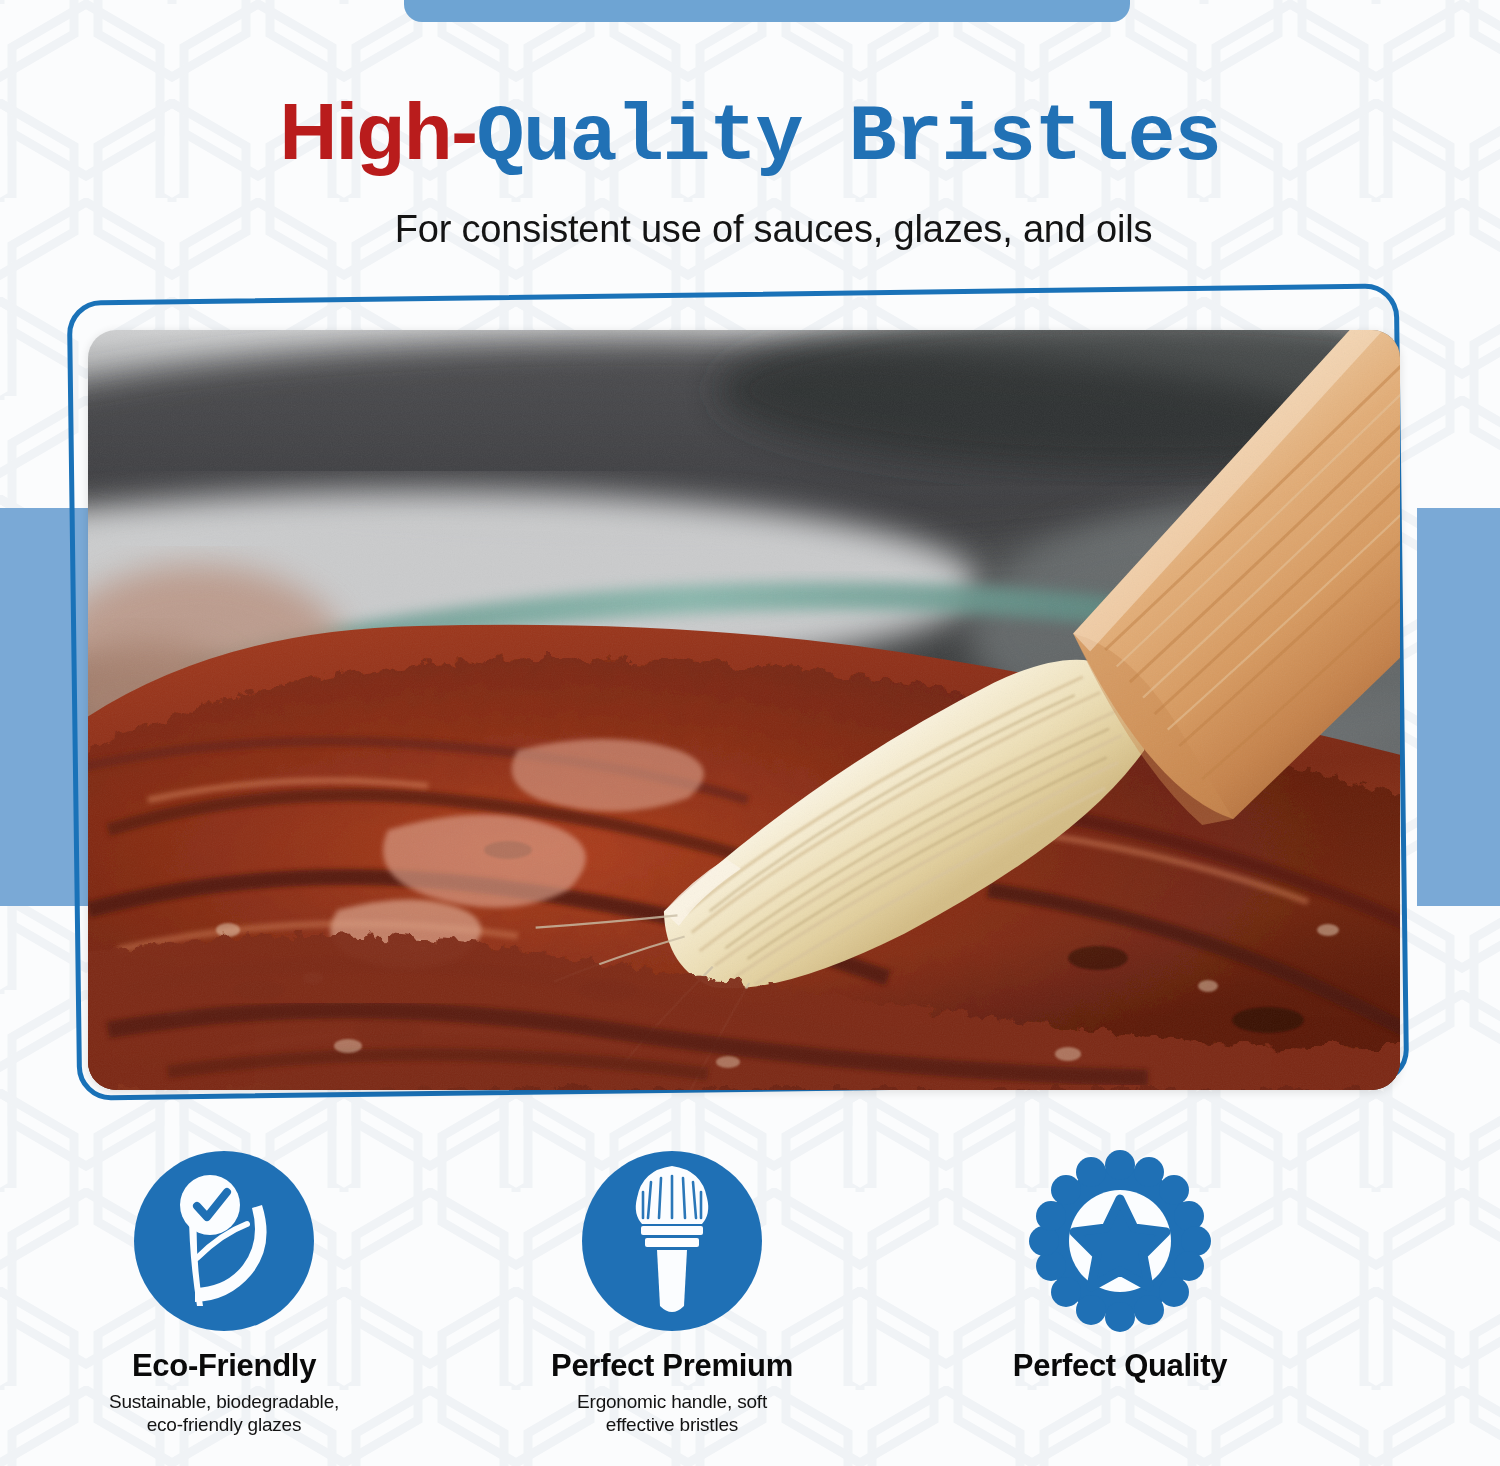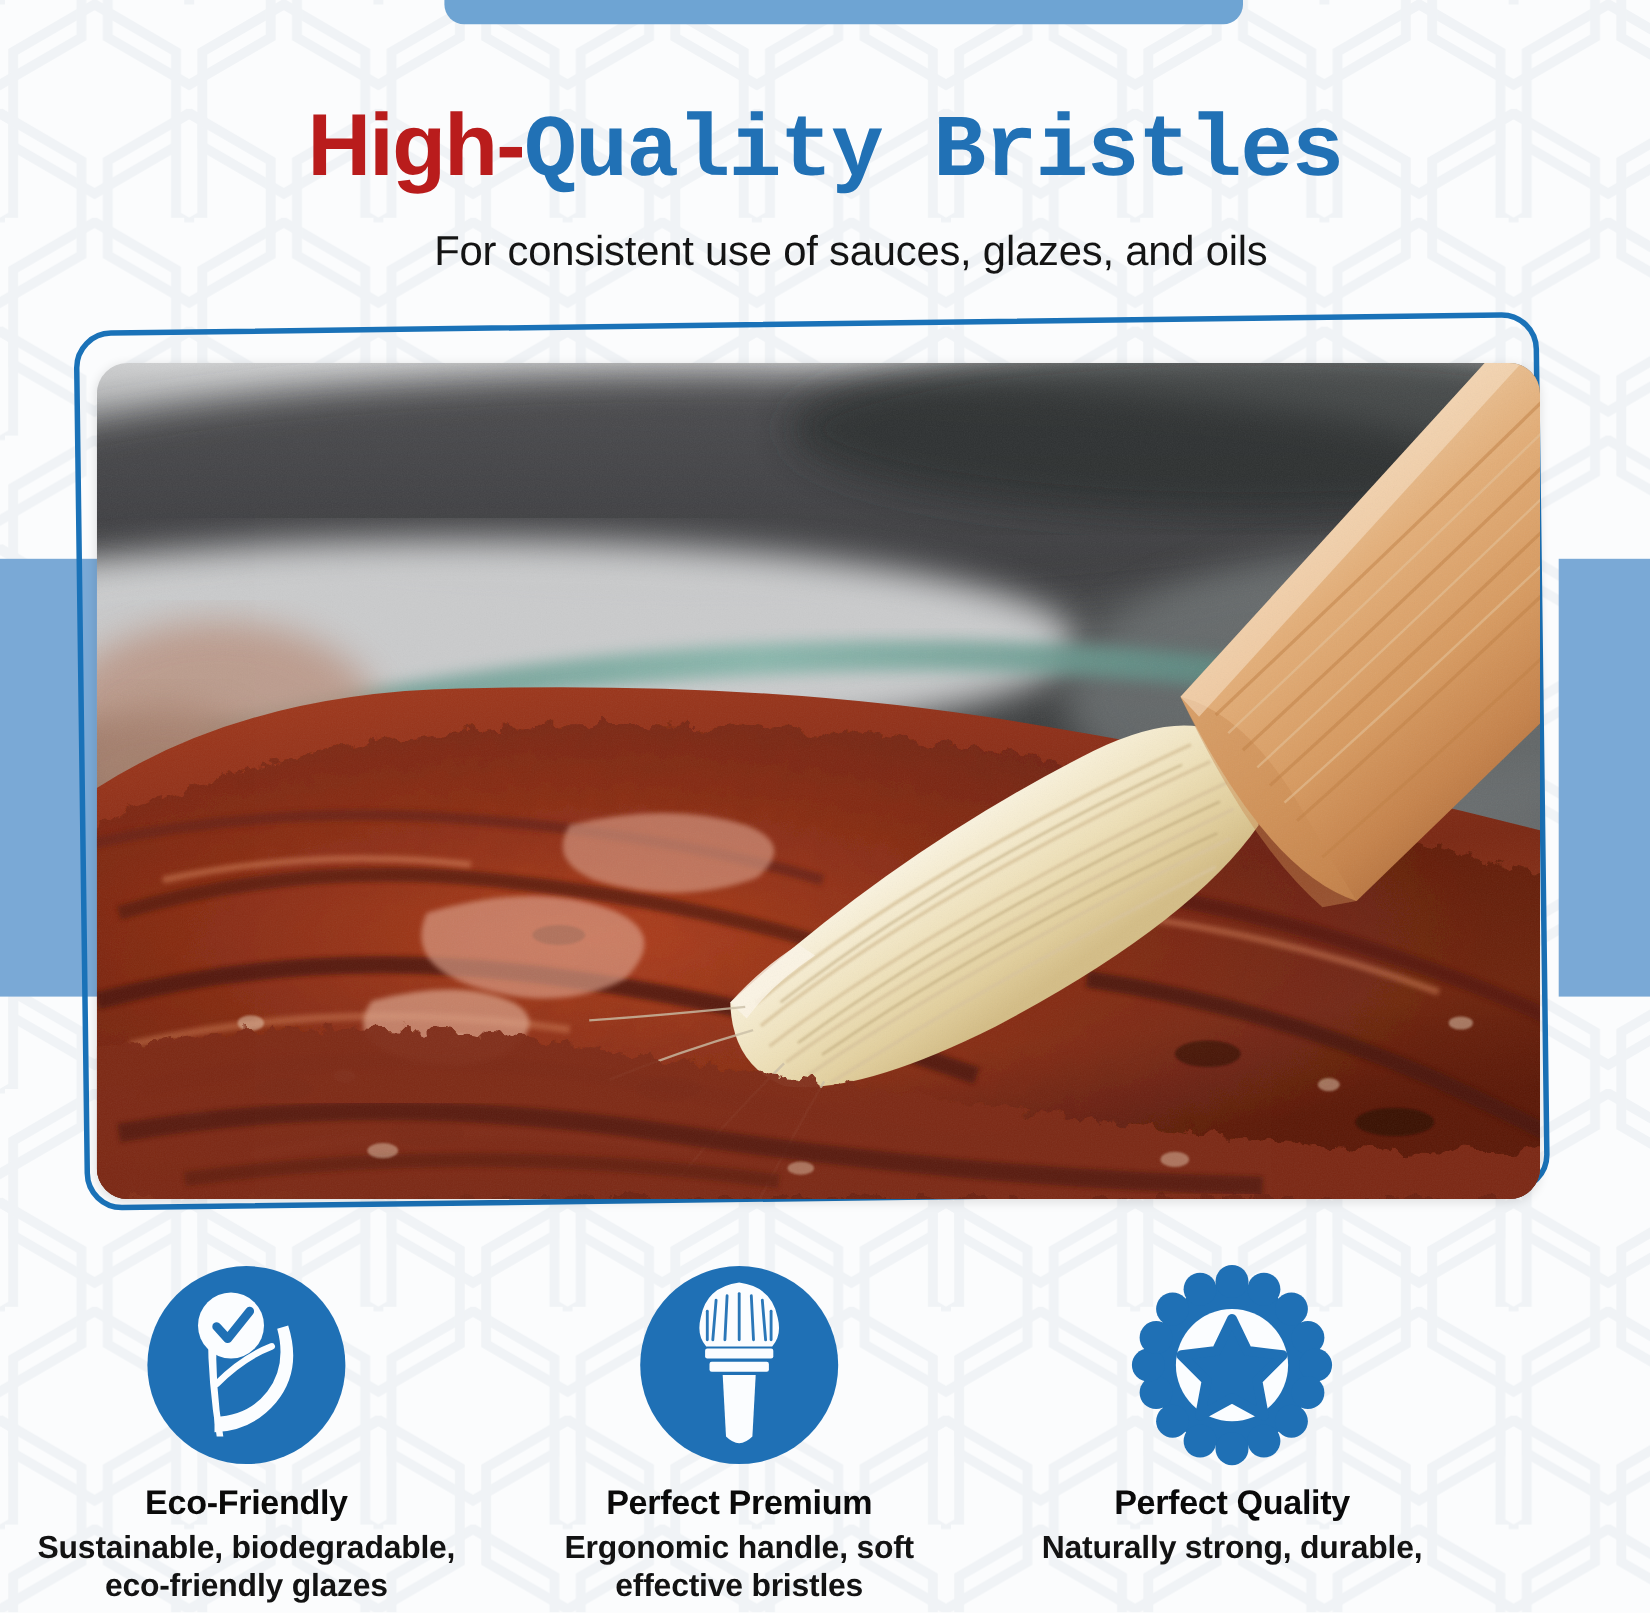--- a/index.html
+++ b/index.html
@@ -139,22 +139,22 @@
   .feature-title {
     font-size: 31px;
     font-weight: 700;
     color: #0a0a0a;
     letter-spacing: -0.3px;
     margin-bottom: 6px;
     text-align: center;
     white-space: nowrap;
   }
   .feature-desc {
-    font-size: 29px;
-    font-weight: 700;
+    font-size: 19px;
+    font-weight: 400;
     color: #131313;
     line-height: 1.22;
     text-align: center;
     letter-spacing: -0.2px;
     max-width: 430px;
   }
 </style>
 </head>
 <body>
 
@@ -467,17 +467,17 @@
           <circle cx="64" cy="24" r="15"></circle>
         </g>
       </g>
 
       <circle cx="93" cy="93" r="51" fill="#fbfdff"></circle>
 
       <path d="M93 51 L107 80 L139 84 L116 107 L122 139 L93 123 L64 139 L70 107 L47 84 L79 80 Z" fill="#1f70b5" stroke="#1f70b5" stroke-width="9" stroke-linejoin="round"></path>
     </svg>
     <div class="feature-title">Perfect Quality</div>
     <div class="feature-desc">
-      <span>Naturally strong, durable,</span><br>
+      <br>
     </div>
   </div>
 
 </div>
 
 </body></html>

